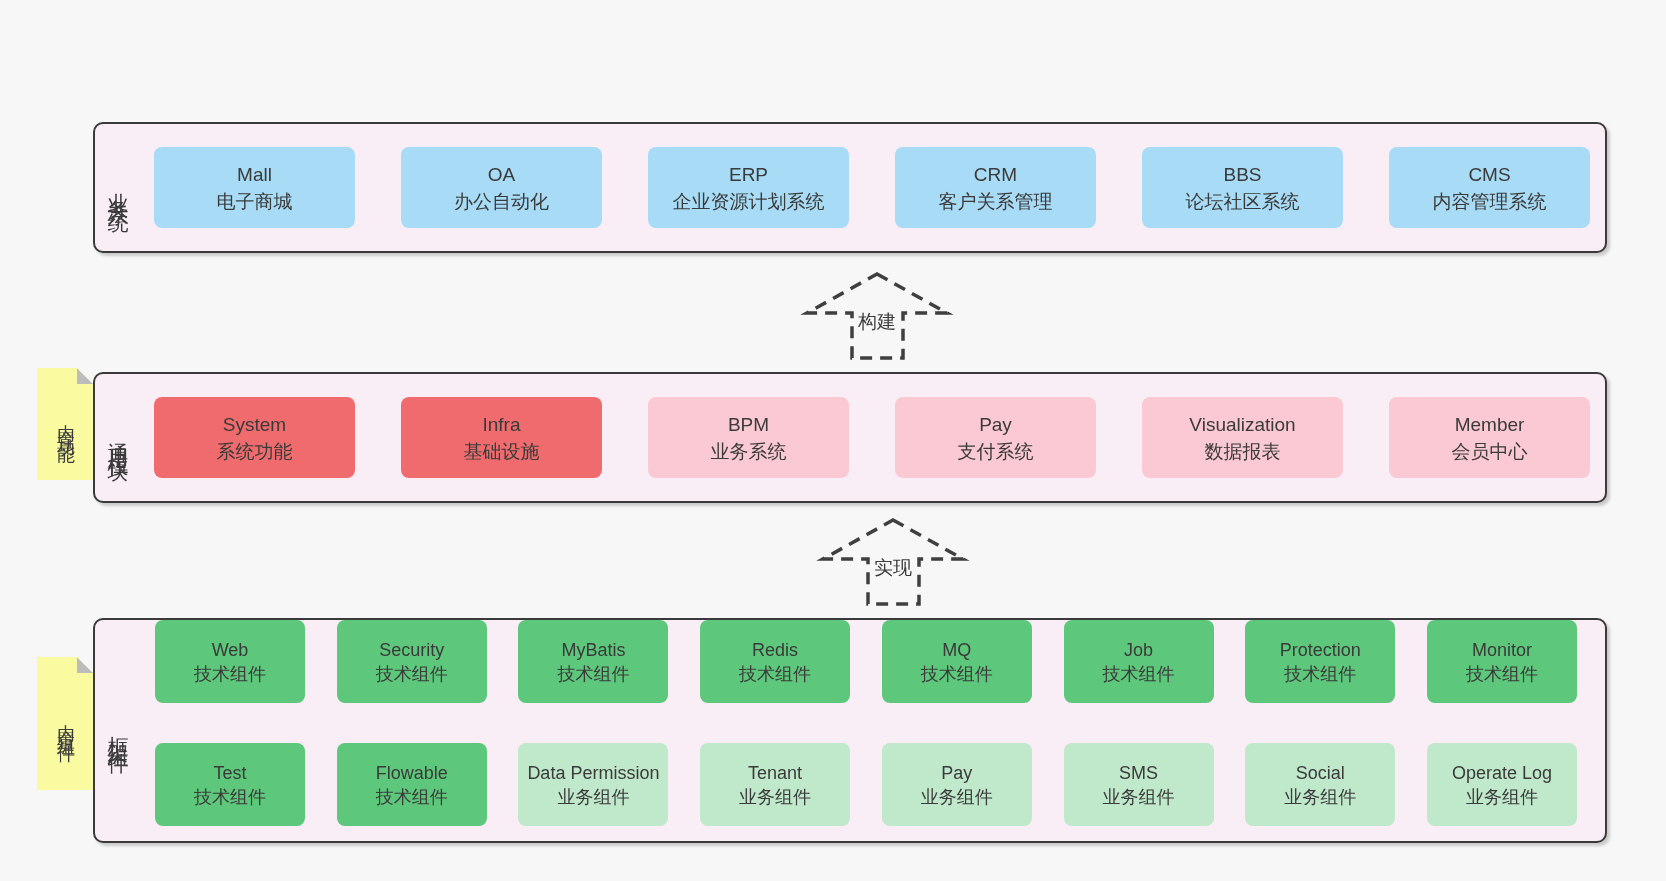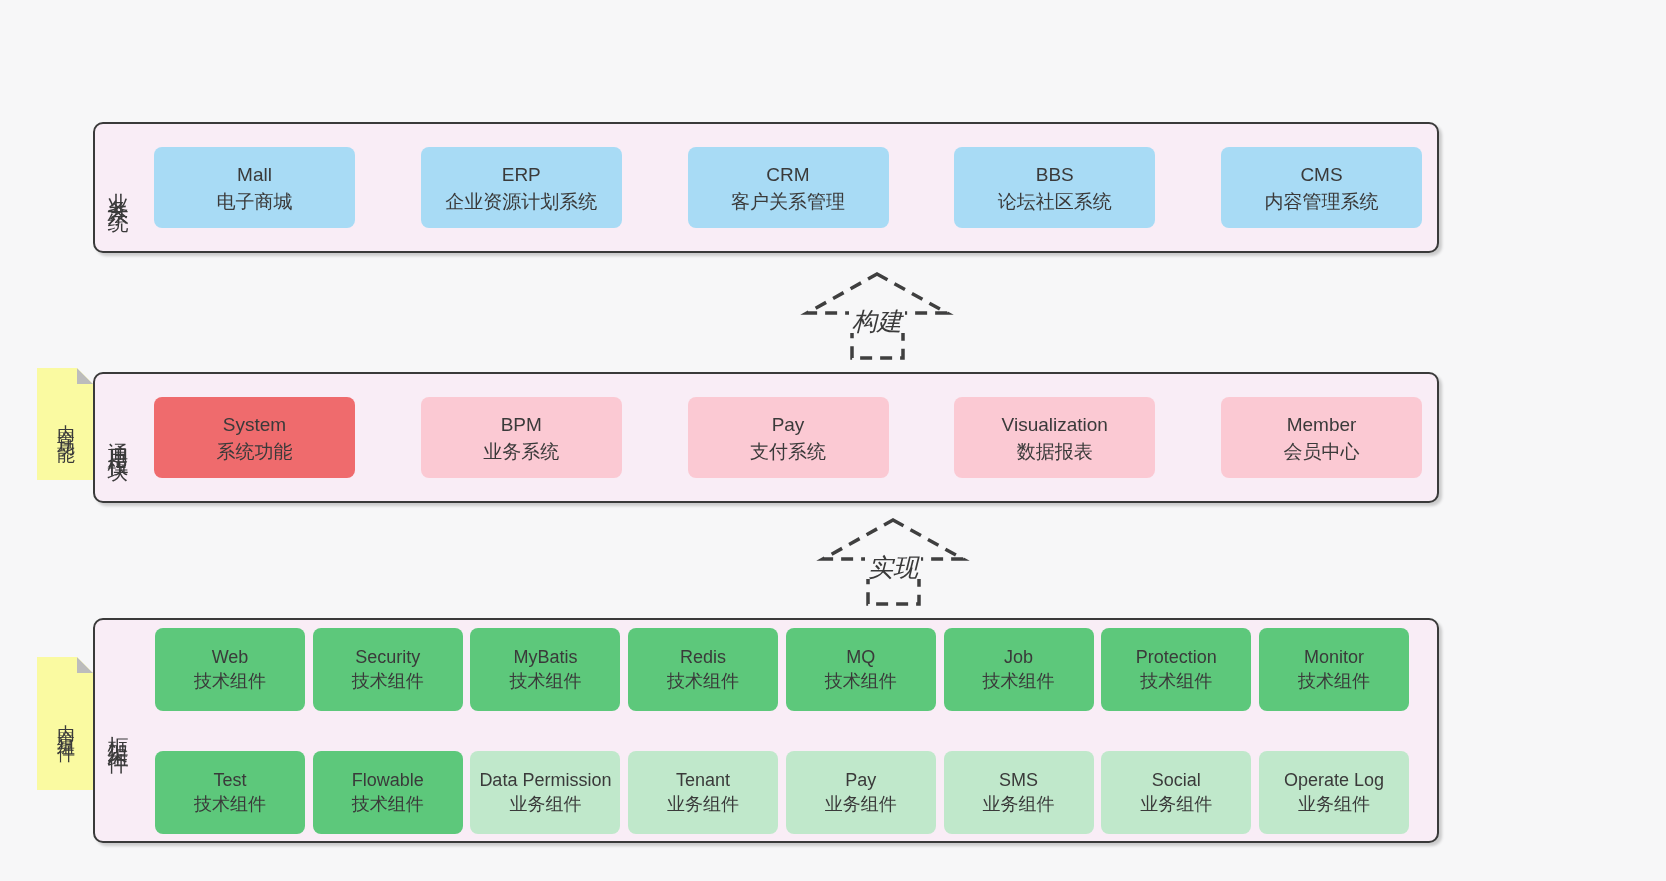--- a/index.html
+++ b/index.html
@@ -4,41 +4,41 @@
 <style>
   html,body{margin:0;padding:0}
   body{
     position:relative;width:1666px;height:881px;overflow:hidden;
     background:var(--page-bg,#f7f7f8);
     font-family:"Liberation Sans","DejaVu Sans",sans-serif;
     color:var(--text,#3a3a3a);
   }
   
   .band{
-    position:absolute;left:93px;width:1346px;box-sizing:border-box;
+    position:absolute;left:93px;width:1514px;box-sizing:border-box;
     background:var(--band-bg,#f9edf6);
     border:2px solid var(--band-border,#3a3a3a);
     border-radius:10px;
     box-shadow:3px 3px 3px rgba(0,0,0,.18);
     display:flex;align-items:center;
   }
   #band-business{top:122px;height:131px}
   #band-common{top:372px;height:131px}
   #band-framework{top:618px;height:225px}
   .band-label{
     writing-mode:vertical-rl;text-orientation:upright;
     font-size:21px;letter-spacing:6px;line-height:1.1;
     margin-left:12px;color:var(--text,#3a3a3a);white-space:nowrap;
   }
   .band-content{
     position:absolute;left:59px;right:15px;top:0;bottom:0;
     display:flex;align-items:center;justify-content:space-between;
   }
   #band-framework .band-content{
-    left:60px;right:28px;flex-direction:column;justify-content:center;
+    left:60px;right:28px;flex-direction:column;justify-content:flex-start;
     align-items:stretch;gap:40px;
   }
   .band-row{display:flex;justify-content:space-between}
   
   .box{
     box-sizing:border-box;border-radius:8px;
     display:flex;flex-direction:column;align-items:center;justify-content:center;
     text-align:center;font-size:19px;line-height:27px;color:var(--text,#3a3a3a);
   }
   .band-6 .box{width:201px;height:81px}
@@ -68,32 +68,36 @@
     font-size:18px;letter-spacing:7px;line-height:1.1;white-space:nowrap;
   }
   
   .arrow{position:absolute;width:154px;height:96px}
   #arrow-build{left:800px;top:268px}
   #arrow-implement{left:816px;top:514px}
   .arrow svg{position:absolute;left:0;top:0;display:block}
   .arrow-label{
     position:absolute;left:50%;top:42px;transform:translateX(-50%);
     background:var(--page-bg,#f7f7f8);padding:0 3px;
-    font-size:25px;line-height:23px;white-space:nowrap;font-style:italic;
+    font-size:19px;line-height:23px;white-space:nowrap;
   }
 </style>
 </head>
 <body>
 
 <div class="band band-6" id="band-business">
   <div class="band-label">业务系统</div>
   <div class="band-content">
       <div class="box c-blue">
         <div>Mall</div>
         <div>电子商城</div>
+      </div>
+      <div class="box c-blue">
+        <div>OA</div>
+        <div>办公自动化</div>
       </div>
       <div class="box c-blue">
         <div>ERP</div>
         <div>企业资源计划系统</div>
       </div>
       <div class="box c-blue">
         <div>CRM</div>
         <div>客户关系管理</div>
       </div>
       <div class="box c-blue">
@@ -114,20 +118,24 @@
   <span class="arrow-label">构建</span>
 </div>
 
 <div class="band band-6" id="band-common">
   <div class="band-label">通用模块</div>
   <div class="band-content">
       <div class="box c-red">
         <div>System</div>
         <div>系统功能</div>
       </div>
+      <div class="box c-red">
+        <div>Infra</div>
+        <div>基础设施</div>
+      </div>
       <div class="box c-pink">
         <div>BPM</div>
         <div>业务系统</div>
       </div>
       <div class="box c-pink">
         <div>Pay</div>
         <div>支付系统</div>
       </div>
       <div class="box c-pink">
         <div>Visualization</div>

